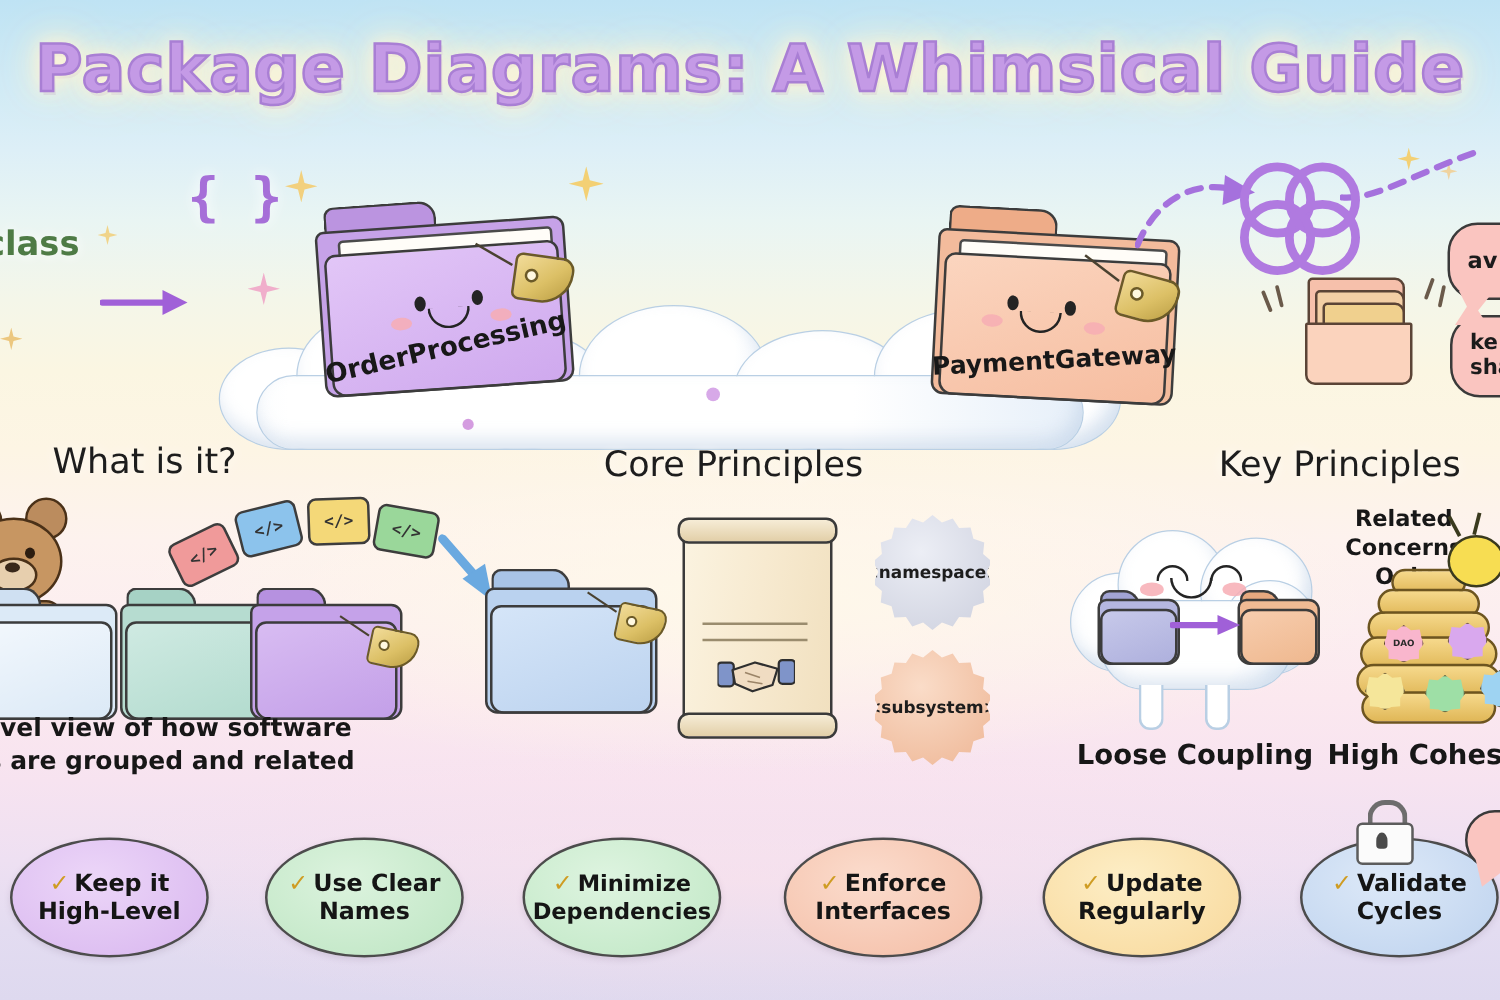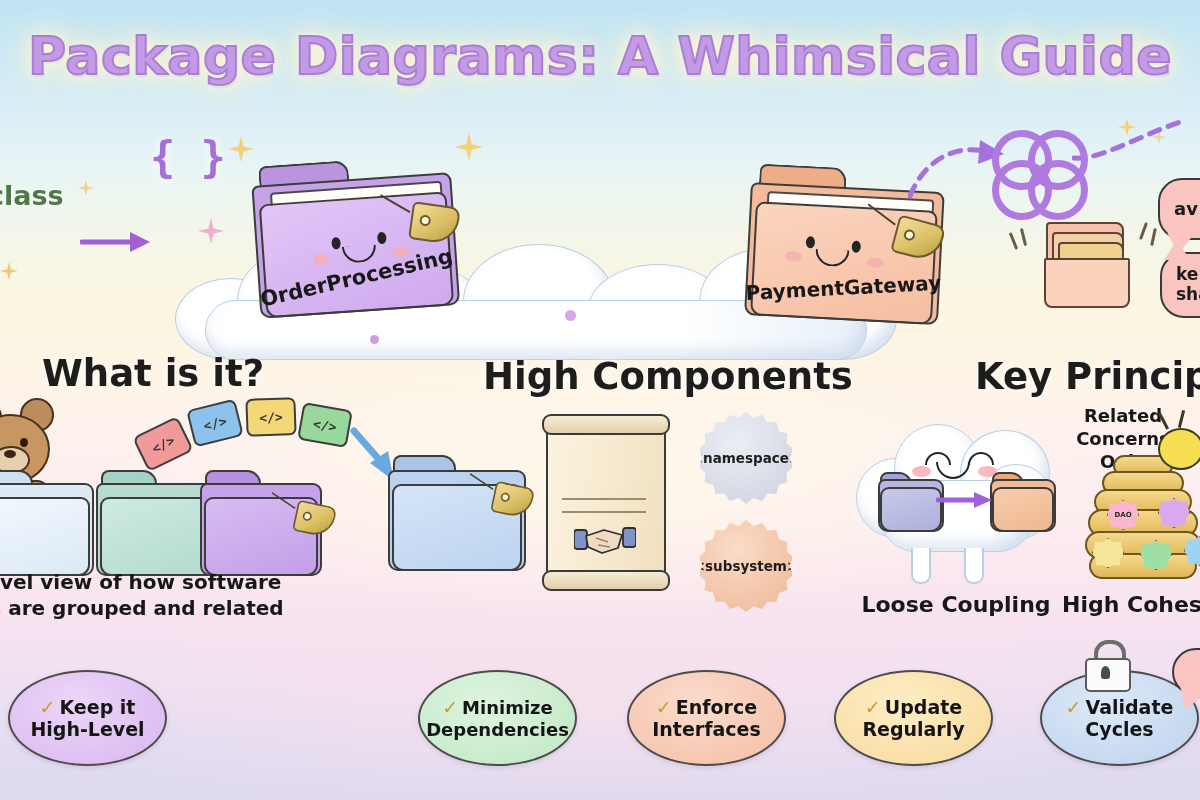--- a/index.html
+++ b/index.html
@@ -57,21 +57,21 @@
        0 0 14px #fff6d8,
        0 0 26px #fff3cf,
        0 0 40px rgba(255,245,210,.9),
        2px 3px 0 rgba(150,110,190,.25);
   }
 
   
   .sec-head {
     position: absolute;
     font-family: "DejaVu Sans", sans-serif;
-    font-size: 37px; font-weight: bold;
+    font-size: 28px; font-weight: normal;
     color: #1d1d1d;
     white-space: nowrap;
     text-shadow: 0 0 10px rgba(255,255,255,.8);
   }
 
   
   .cloud { position: absolute; }
   .cloud .puff {
     position: absolute; border-radius: 50%;
     background: radial-gradient(circle at 38% 30%, #ffffff 55%, #e6eff9 100%);
@@ -433,21 +433,21 @@
     <span>av</span>
     <span class="tail" style="left:6px; bottom:-16px; transform:rotate(186deg);"></span>
   </div>
   <div class="bubble" style="left:1160px; top:252px; width:90px; height:66px; font-size:17px;">
     <span style="white-space:pre-line;">ke
 shal</span>
     <span class="tail" style="left:2px; top:-14px;"></span>
   </div>
 
   <div class="sec-head" style="left:42px;  top:352px;">What is it?</div>
-  <div class="sec-head" style="left:483px; top:355px;">High Components</div>
+  <div class="sec-head" style="left:483px; top:355px;">Core Principles</div>
   <div class="sec-head" style="left:975px; top:355px;">Key Principles</div>
 
   <div id="teddy">
     <div class="ear" style="left:2px;  top:2px;"></div>
     <div class="ear" style="left:54px; top:0px;"></div>
     <div class="head"></div>
 
     <div class="teye" style="left:54px; top:40px;"></div>
     <div class="snout"></div>
     <div class="tnose"></div>
@@ -581,20 +581,26 @@
   <div style="position:absolute;left:1162px;top:412px;width:3px;height:18px;background:#3a3a1e;transform:rotate(-28deg);"></div>
   <div style="position:absolute;left:1180px;top:410px;width:3px;height:18px;background:#3a3a1e;transform:rotate(14deg);"></div>
   <div class="sublabel" style="left:1062px; top:592px; width:190px; text-align:left; font-size:22px;">High Cohesion</div>
 
   <div class="pill" style="left:8px;   top:670px; background:radial-gradient(ellipse at 42% 34%,#ecd6f8,#d8b6ef);">
     <div class="ptxt">
       <span class="chk">✓</span><span>Keep it</span><br>
       <span>High-Level</span>
     </div>
   </div>
+  <div class="pill" style="left:212px; top:670px; background:radial-gradient(ellipse at 42% 34%,#dcf3de,#bde5c2);">
+    <div class="ptxt">
+      <span class="chk">✓</span><span>Use Clear</span><br>
+      <span>Names</span>
+    </div>
+  </div>
   <div class="pill" style="left:418px; top:670px; background:radial-gradient(ellipse at 42% 34%,#def4e0,#bfe7c4);">
     <div class="ptxt" style="font-size:18px;">
       <span class="chk">✓</span><span>Minimize</span><br>
       <span>Dependencies</span>
     </div>
   </div>
   <div class="pill" style="left:627px; top:670px; background:radial-gradient(ellipse at 42% 34%,#fbdccd,#f4bda5);">
     <div class="ptxt">
       <span class="chk">✓</span><span>Enforce</span><br>
       <span>Interfaces</span>

